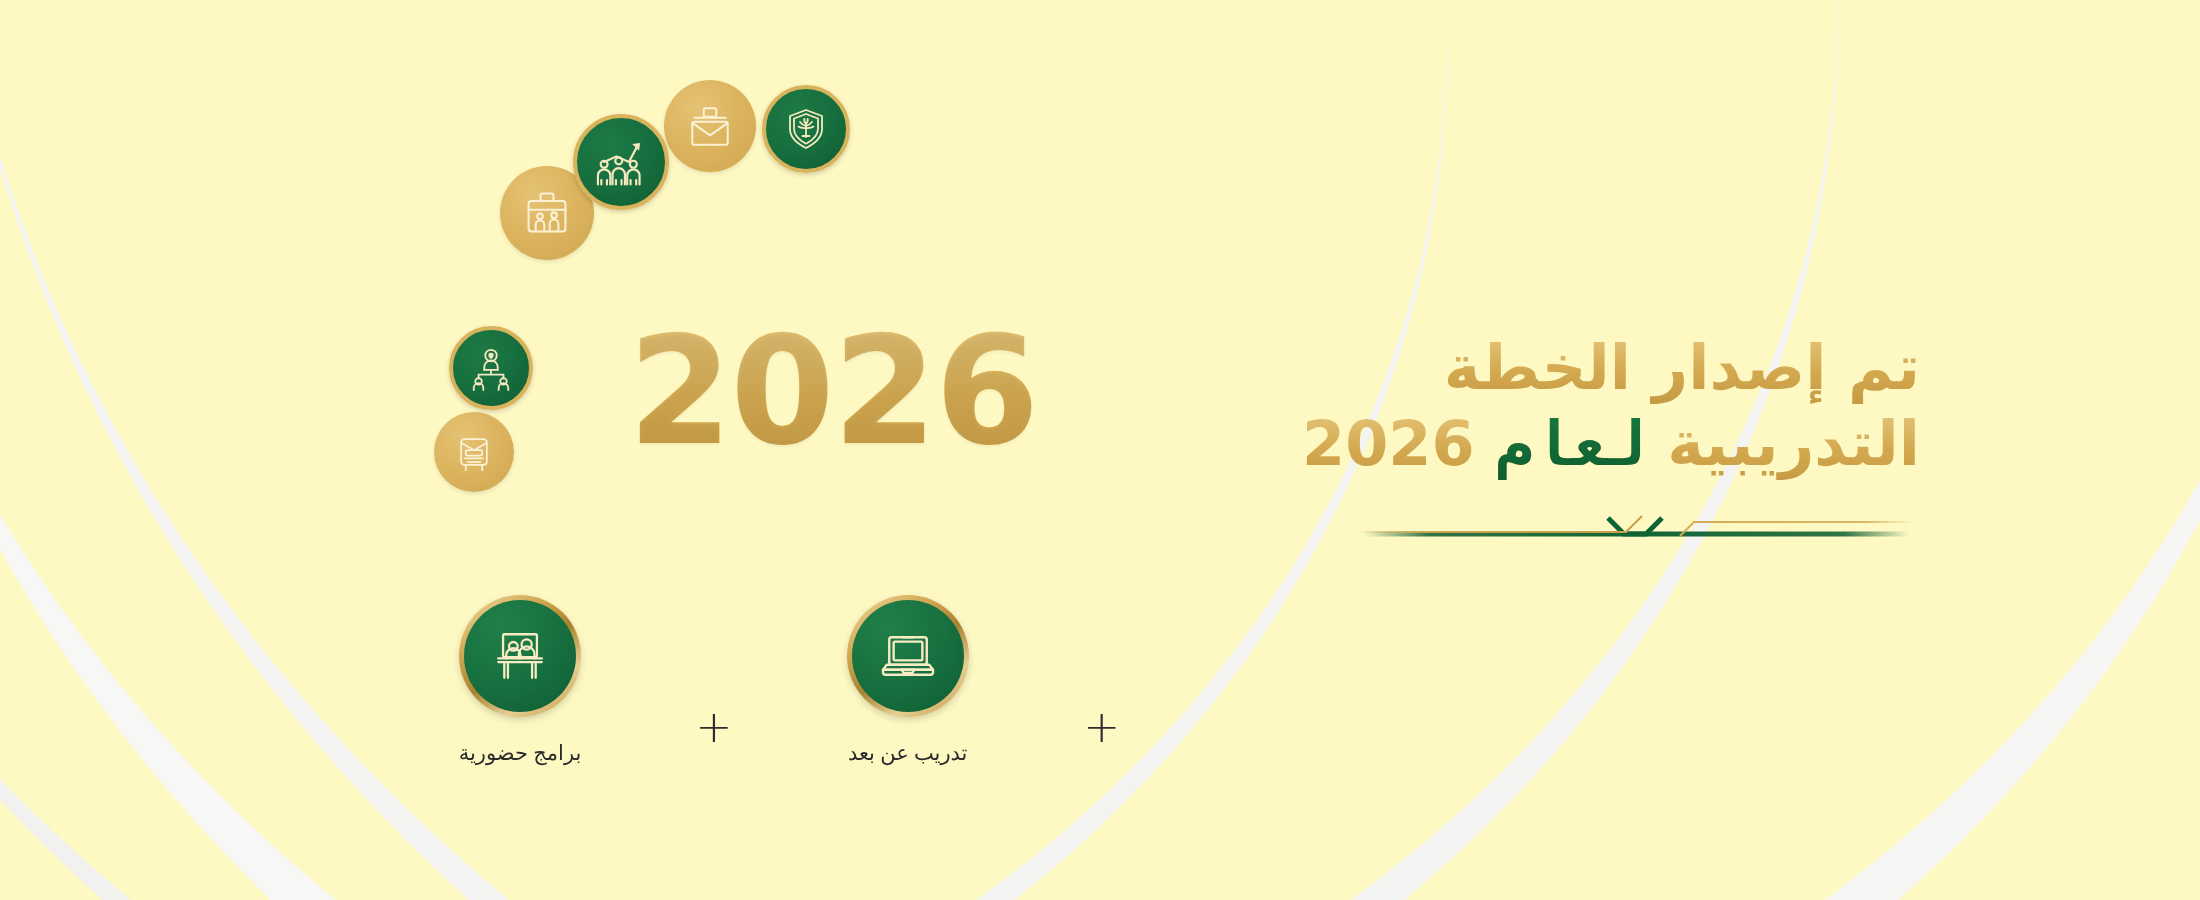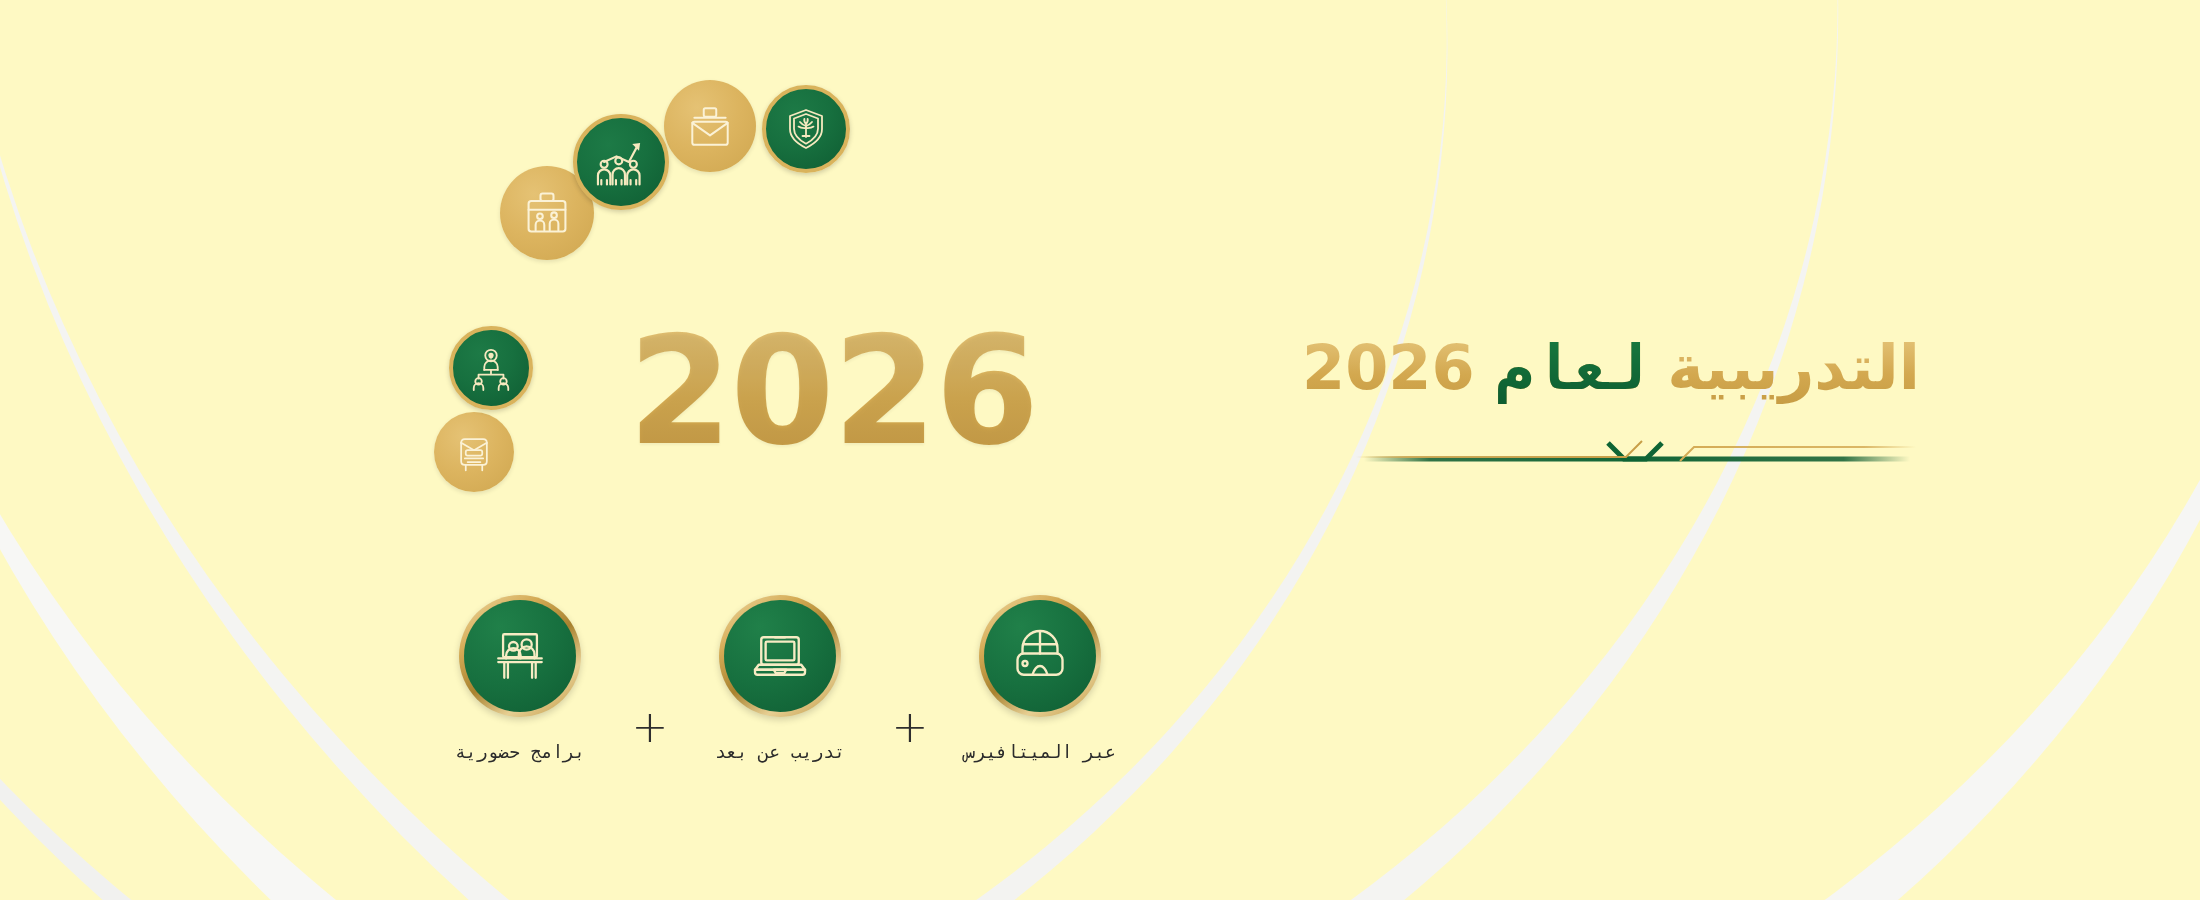--- a/index.html
+++ b/index.html
@@ -160,24 +160,24 @@
   .modality-badge::before {
     content: "";
     position: absolute;
     inset: -5px;
     border-radius: 50%;
     background: linear-gradient(145deg, #f1dca6 0%, #d4ab55 28%, #a8822f 52%, #e7cf93 74%, #bf9640 100%);
     z-index: -1;
   }
   .modality-label {
     margin-top: 24px;
-    font-size: 18px;
+    font-size: 21px;
     color: #2b2b2b;
     white-space: nowrap;
-    font-family: Liberation Mono, monospace;
+    font-family: Liberation Serif, serif;
   }
   .plus-sign {
     align-self: center;
     margin-top: 34px;
     font-size: 44px;
     font-weight: 300;
     color: #2e2e2e;
     line-height: 1;
     font-family: "DejaVu Sans", "Liberation Sans", sans-serif;
   }
@@ -339,33 +339,20 @@
       <path d="M24 23 q-5 0.4 -7.5 -1.4 M24 23 q5 0.4 7.5 -1.4"></path>
       <path d="M24 19 q-2.4 -2.6 -1.6 -5.2 M24 19 q2.4 -2.6 1.6 -5.2"></path>
       <path d="M20.5 31 h7"></path>
     </svg>
   </div>
 
   <div id="year-2026">2026</div>
 
   <div id="modality-row">
 
-    <div class="modality-item">
-      <div class="modality-badge">
-        <svg width="60" height="60" viewBox="0 0 48 48" fill="none" stroke="#f7ecc4" stroke-width="1.9" stroke-linecap="round" stroke-linejoin="round">
-          <path d="M10 22 V18 a14 14 0 0 1 28 0 v4"></path>
-          <path d="M24 4.6 V22"></path>
-          <path d="M10.6 14.6 H37.4"></path>
-          <rect x="6" y="22" width="36" height="17" rx="5"></rect>
-          <circle cx="12" cy="30" r="2"></circle>
-          <path d="M18 39 q2.2 -7 6 -7 q3.8 0 6 7"></path>
-        </svg>
-      </div>
-      <div class="modality-label">عبر الميتافيرس</div>
-    </div>
 
     <div class="plus-sign">+</div>
 
     <div class="modality-item">
       <div class="modality-badge">
         <svg width="60" height="60" viewBox="0 0 48 48" fill="none" stroke="#f7ecc4" stroke-width="1.9" stroke-linecap="round" stroke-linejoin="round">
           <rect x="9" y="9" width="30" height="22" rx="2"></rect>
           <rect x="12.5" y="12.5" width="23" height="15" rx="1"></rect>
           <path d="M20 9 h8"></path>
           <path d="M4 35 h40 a0 0 0 0 1 0 0 v2 a2 2 0 0 1 -2 2 H6 a2 2 0 0 1 -2 -2 Z"></path>
@@ -391,20 +378,21 @@
           <path d="M11 29 v13 M37 29 v13"></path>
           <path d="M14 29 v13 M34 29 v13"></path>
         </svg>
       </div>
       <div class="modality-label">برامج حضورية</div>
     </div>
 
   </div>
 
   <div id="headline-block">
+    <div class="headline-line">تم إصدار الخطة</div>
     <div class="headline-line">
       <span>التدريبية</span>
       <span class="accent">لعام</span>
       <span class="num">2026</span>
     </div>
 
     <svg id="headline-flourish" viewBox="0 0 570 46">
       <defs>
         <linearGradient id="flGoldA" x1="0" y1="0" x2="1" y2="0">
           <stop offset="0%" stop-color="#d4ab55" stop-opacity="0"></stop>

